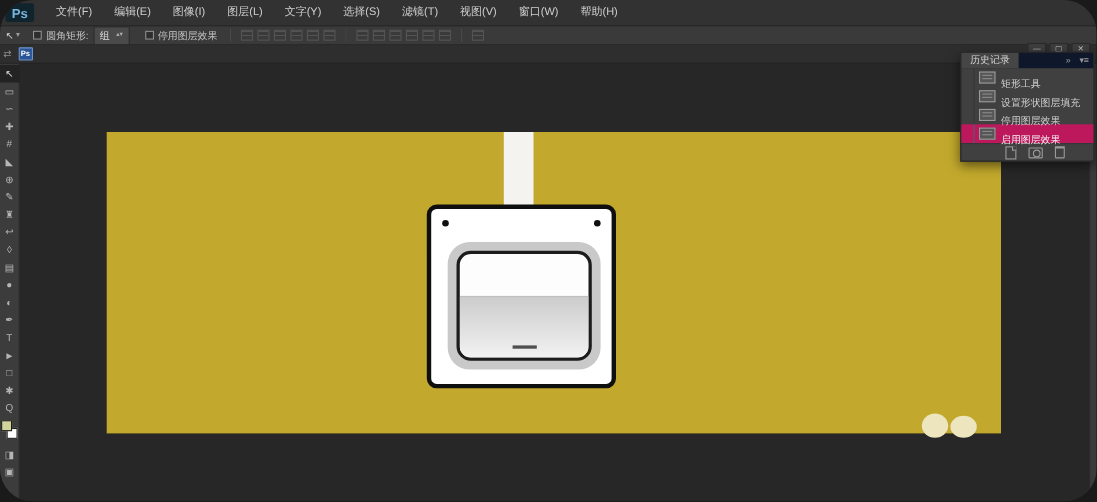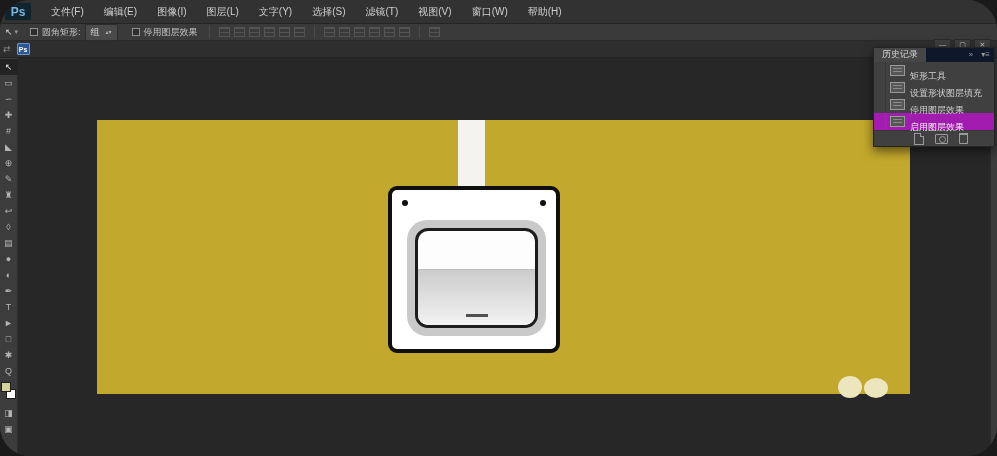--- a/index.html
+++ b/index.html
@@ -81,21 +81,21 @@
     padding:0 8px; white-space:nowrap; }
   .history-header .spacer { flex:1; }
   .hdr-ico { color:#9a9a9a; font-size:8px; line-height:13px; padding:0 4px; }
   .h-row { height:17px; display:flex; align-items:center; }
   .h-row .gutter { width:12px; align-self:stretch; border-right:1px solid #373737; flex:none; }
   .h-row .state-ico { width:15px; height:11px; margin:0 5px 0 4px; flex:none;
     border:1px solid #9a9a9a; background:
       linear-gradient(#8a8a8a,#8a8a8a) 2px 2px/9px 1px no-repeat,
       linear-gradient(#8a8a8a,#8a8a8a) 2px 5px/9px 1px no-repeat, #565656; }
   .h-row .h-label { font-size:9px; color:#cfcfcf; white-space:nowrap;margin-top:11px; }
-  .h-row.selected { background:#a21caf; }
+  .h-row.selected { background:#be185d; }
   .h-row.selected .h-label { color:#f2f2f2; }
   .h-row.selected .gutter { border-right-color:#4c5f71; }
   .history-footer { height:16px; border-top:1px solid #363636; display:flex;
     align-items:center; justify-content:flex-end; gap:11px; padding-right:26px; }
   .f-doc { width:10px; height:12px; border:1px solid #9a9a9a; position:relative; }
   .f-doc:after { content:""; position:absolute; right:-1px; top:-1px; width:3px; height:3px; background:#404040; border-left:1px solid #9a9a9a; border-bottom:1px solid #9a9a9a; }
   .f-cam { width:13px; height:10px; border:1px solid #9a9a9a; position:relative; border-radius:1px; }
   .f-cam:after { content:""; position:absolute; left:3px; top:1px; width:5px; height:5px; border:1px solid #9a9a9a; border-radius:50%; }
   .f-trash { width:9px; height:11px; border:1px solid #9a9a9a; border-top-width:2px; position:relative; border-radius:0 0 1px 1px; }
 </style>

